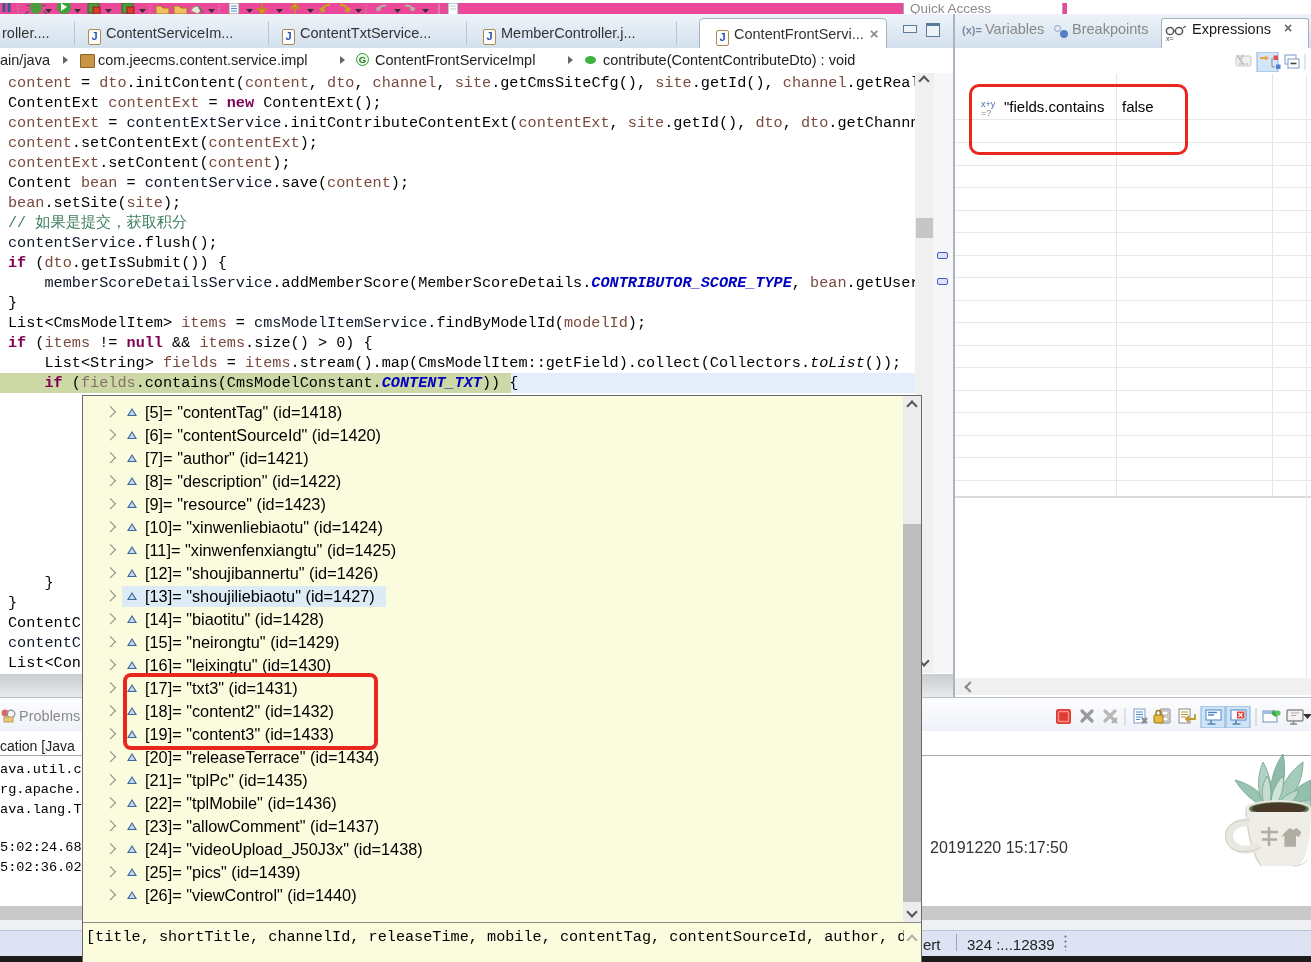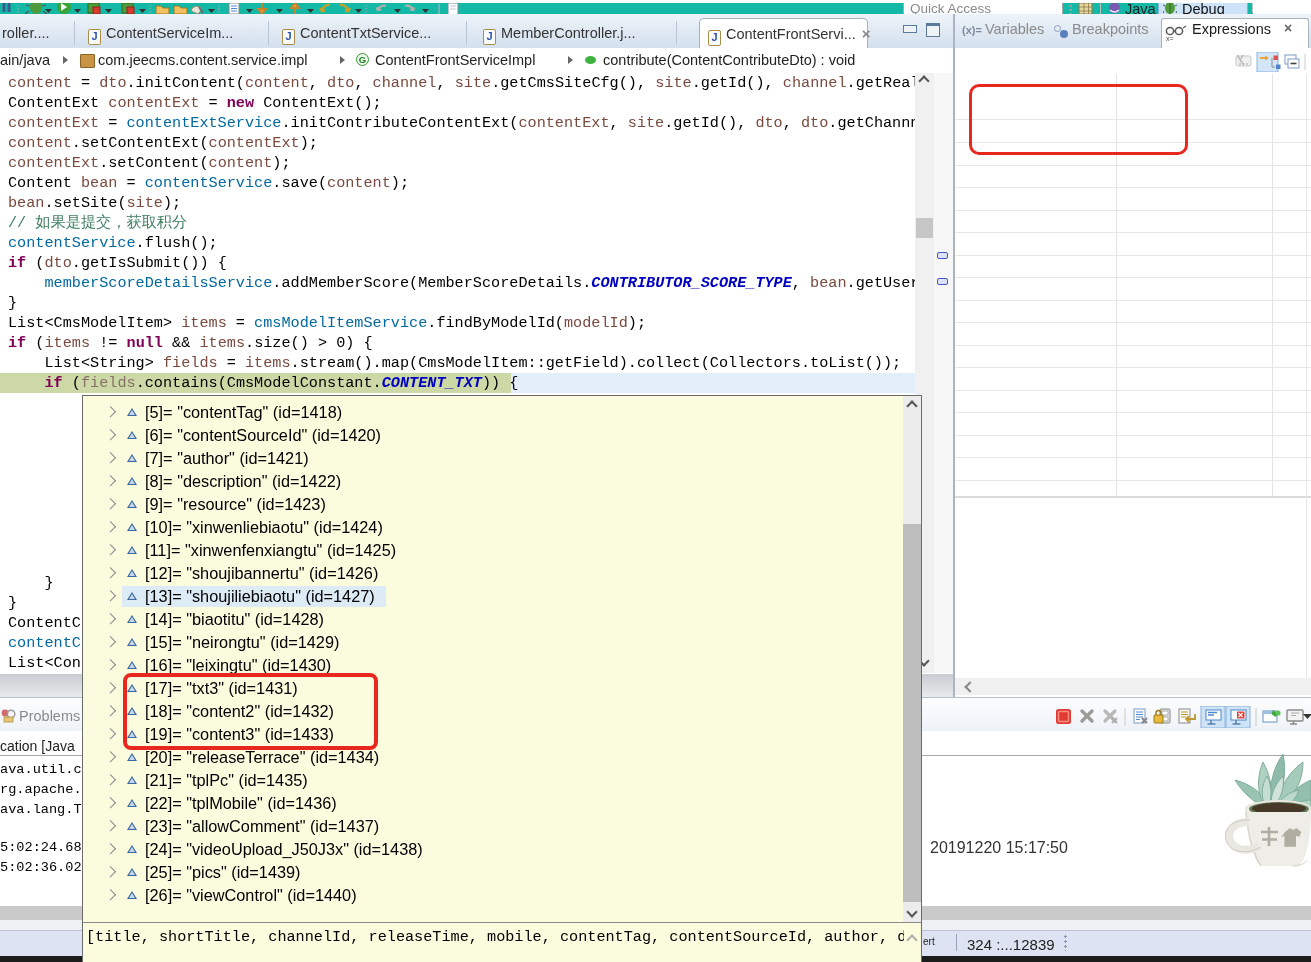--- a/index.html
+++ b/index.html
@@ -1,41 +1,41 @@
 <!DOCTYPE html>
 <html><head><meta charset="utf-8"><style>
 html,body{margin:0;padding:0}
 #root{position:relative;width:1311px;height:962px;background:#fff;overflow:hidden;font-family:"Liberation Sans",sans-serif;color:#000}
 .abs{position:absolute}
 .code{font-family:"Liberation Mono",monospace;font-size:15.2px;line-height:20px;white-space:pre;color:#000}
 .code .k{color:#7f0055;font-weight:bold}
-.code .f{color:#0369a1}
+.code .f{color:#0f172a}
 .code .v{color:#7a4a3e}
 .code .c{color:#3f7f5f}
 .code .s{color:#0000c0;font-weight:bold;font-style:italic}
-.code .i{}
+.code .i{font-style:italic}
 .tabrow{background:linear-gradient(#eef3f9,#d3e0ee);border-bottom:1px solid #bac7d6}
 .tab{position:absolute;top:5px;height:28px;font-size:14.5px;color:#333;white-space:nowrap}
 .jicon{display:inline-block;width:11px;height:14px;background:#fdfdfd;border:1px solid #ab8d4b;border-radius:2px;color:#2a52b0;font-size:11px;font-weight:bold;text-align:center;line-height:13px;vertical-align:-2px;margin-right:5px}
 .chev{display:inline-block;width:6px;height:6px;border-left:2px solid #555;border-top:2px solid #555}
 .chup{transform:rotate(45deg)}
 .chdn{transform:rotate(225deg)}
 .chlt{transform:rotate(-45deg)}
 .tri-r{display:inline-block;width:0;height:0;border-left:5px solid #666;border-top:4px solid transparent;border-bottom:4px solid transparent}
 .grid-h{position:absolute;left:958px;width:353px;height:1px;background:#e7e7e7}
 .trow{position:absolute;left:0;width:810px;height:23px;font-size:16.3px;line-height:23px;white-space:nowrap;color:#000}
 .tchev{position:absolute;left:24px;top:7px;width:6.5px;height:6.5px;border-left:1.7px solid #8a8a8a;border-top:1.7px solid #8a8a8a;transform:rotate(135deg)}
 .ttri{position:absolute;left:44px;top:7px;width:0;height:0;border-bottom:8px solid #39699e;border-left:5px solid transparent;border-right:5px solid transparent}
 .ttri:after{content:"";position:absolute;left:-3px;top:2.5px;width:0;height:0;border-bottom:5px solid #c8d8ea;border-left:3px solid transparent;border-right:3px solid transparent}
 .ttxt{position:absolute;left:62px;top:0}
 </style></head>
 <body>
 <div id="root">
 
-<div class="abs" style="left:0;top:3px;width:1253px;height:14px;background:#14b8a6;overflow:hidden" id="topstrip">
+<div class="abs" style="left:0;top:3px;width:1067px;height:14px;background:#ec4899;overflow:hidden" id="topstrip">
 <svg class="abs" style="left:0;top:0" width="470" height="14" viewBox="0 0 470 14">
   <path d="M4 0 v9 M9 0 v9" stroke="#3a5a8c" stroke-width="3"></path>
   <path d="M18 2 v8" stroke="#aaa" stroke-dasharray="1.5 1.5"></path>
   <ellipse cx="36" cy="4" rx="6" ry="7" fill="#4e9a3c"></ellipse>
         <path d="M29 8 l-4 3 M43 8 l4 3 M30 3 l-4 -1 M42 3 l4 -1" stroke="#555" stroke-width="1.2"></path>
   <path d="M45 6 l3.5 4 3.5 -4 z" fill="#333"></path>
   <circle cx="64" cy="4" r="7" fill="#3aa33a"></circle>
         <path d="M61 0 l6 4 -6 4 z" fill="#fff"></path>
   <path d="M74 6 l3.5 4 3.5 -4 z" fill="#333"></path>
   <rect x="88" y="0" width="11" height="10" fill="#4e9a3c" stroke="#2c6c1c"></rect>
@@ -103,21 +103,21 @@
 
 <div class="abs tabrow" style="left:0;top:14px;width:953px;height:34px" id="edtabs">
   <div class="tab" style="left:2px;line-height:28px">roller....</div>
   <div class="abs" style="left:74px;top:7px;width:1px;height:24px;background:#b9c5d4"></div>
   <div class="tab" style="left:88px;line-height:28px"><span class="jicon">J</span>ContentServiceIm...</div>
   <div class="abs" style="left:268px;top:7px;width:1px;height:24px;background:#b9c5d4"></div>
   <div class="tab" style="left:282px;line-height:28px"><span class="jicon">J</span>ContentTxtService...</div>
   <div class="abs" style="left:466px;top:7px;width:1px;height:24px;background:#b9c5d4"></div>
   <div class="tab" style="left:483px;line-height:28px"><span class="jicon">J</span>MemberController.j...</div>
   <div class="abs" style="left:676px;top:7px;width:1px;height:24px;background:#b9c5d4"></div>
-  <div class="tab" style="left:699px;top:4px;width:169px;height:30px;background:#fff;border:1px solid #a9b2bc;border-bottom:none;border-radius:5px 5px 0 0;line-height:29px;padding-left:8px;box-sizing:border-box"><span class="jicon">J</span>ContentFrontServi... <span style="color:#888;font-weight:bold;font-size:15px;margin-left:2px">×</span></div>
+  <div class="tab" style="left:699px;top:4px;width:188px;height:30px;background:#fff;border:1px solid #a9b2bc;border-bottom:none;border-radius:5px 5px 0 0;line-height:29px;padding-left:16px;box-sizing:border-box"><span class="jicon">J</span>ContentFrontServi... <span style="color:#888;font-weight:bold;font-size:15px;margin-left:2px">×</span></div>
   <div class="abs" style="left:903px;top:11px;width:12px;height:6px;border:1.5px solid #5a7a9c;background:#eef3f8"></div>
   <div class="abs" style="left:926px;top:9px;width:12px;height:10px;border:1.5px solid #5a7a9c;border-top:3.5px solid #5a7a9c;background:#eef3f8"></div>
 </div>
 
 <div class="abs" style="left:0;top:48px;width:953px;height:25px;background:#fff;font-size:14.5px;color:#222" id="breadcrumb">
   <span class="abs" style="left:0;top:4px">ain/java</span>
   <span class="tri-r abs" style="left:63px;top:8px"></span>
   <span class="abs" style="left:80px;top:6px;width:13px;height:12px;background:#c89445;border:1px solid #8a6420;border-radius:1px"></span>
   <span class="abs" style="left:98px;top:4px">com.jeecms.content.service.impl</span>
   <span class="tri-r abs" style="left:340px;top:8px"></span>
@@ -183,20 +183,28 @@
             <path d="M55.5 11.5 h6" stroke="#444" stroke-width="1.6"></path>
           </g>
       <path d="M70 2 v16" stroke="#ccc"></path>
     </svg>
   </div>
 
 
   <div class="abs" style="left:161px;top:60px;width:1px;height:423px;background:#e4e4e4"></div>
   <div class="abs" style="left:317px;top:60px;width:1px;height:423px;background:#e4e4e4"></div>
 
+  <div class="abs" style="left:0;top:82px;width:356px;height:23px">
+    <svg class="abs" style="left:25px;top:2px" width="20" height="19" viewBox="0 0 20 19">
+          <text x="1" y="9" font-size="9" fill="#4a6ea8" font-family="Liberation Sans">x+y</text>
+          <text x="1" y="18" font-size="9" fill="#888" font-family="Liberation Sans">=?</text>
+        </svg>
+    <span class="abs" style="left:49px;top:2px;font-size:15px;width:111px;overflow:hidden;white-space:nowrap">"fields.contains</span>
+    <span class="abs" style="left:167px;top:2px;font-size:15px">false</span>
+  </div>
 
 
   <div class="grid-h" style="left:0!important;width:356px;top:105px"></div>
   <div class="grid-h" style="left:0!important;width:356px;top:128px"></div>
   <div class="grid-h" style="left:0!important;width:356px;top:150.5px"></div>
   <div class="grid-h" style="left:0!important;width:356px;top:173px"></div>
   <div class="grid-h" style="left:0!important;width:356px;top:195.5px"></div>
   <div class="grid-h" style="left:0!important;width:356px;top:218px"></div>
   <div class="grid-h" style="left:0!important;width:356px;top:240.5px"></div>
   <div class="grid-h" style="left:0!important;width:356px;top:263px"></div>
@@ -287,21 +295,21 @@
   <div class="abs" style="left:0;top:57px;width:1311px;height:1px;background:#a8a8a8"></div>
   <div class="abs code" style="left:0;top:62px;font-size:13.6px">ava.util.c<br>rg.apache.<br>ava.lang.T</div>
   <div class="abs code" style="left:0;top:140px;font-size:13.6px">5:02:24.68<br>5:02:36.02</div>
 
   <span class="abs" style="left:930px;top:141px;font-size:16px;color:#333">20191220 15:17:50</span>
 
   <div class="abs" style="left:0;top:208px;width:1311px;height:14px;background:#c9c9c9"></div>
   <div class="abs" style="left:0;top:222px;width:1311px;height:10px;background:#eef0f3"></div>
 
   <div class="abs" style="left:0;top:232px;width:1311px;height:26px;background:#dde3f2;border-top:1px solid #bcc3d4;box-sizing:border-box">
-    <span class="abs" style="left:923px;top:5px;font-size:10px;color:#222">ert</span>
+    <span class="abs" style="left:923px;top:5px;font-size:15px;color:#222">ert</span>
     <div class="abs" style="left:956px;top:3px;width:1px;height:17px;background:#9aa2b5"></div>
     <span class="abs" style="left:967px;top:5px;font-size:15px;color:#222">324 :...12839</span>
     <span class="abs" style="left:1064px;top:3px;width:3px;height:17px;background-image:radial-gradient(circle,#8a94aa 1px,transparent 1.3px);background-size:3px 5px"></span>
   </div>
 
   <div class="abs" style="left:0;top:258px;width:1311px;height:7px;background:#1c1c1c"></div>
 </div>
 
 <svg class="abs" style="left:1221px;top:748px" width="90" height="132" viewBox="0 0 90 132" id="plant">
   <g stroke="#79a896" stroke-width="0.9">

